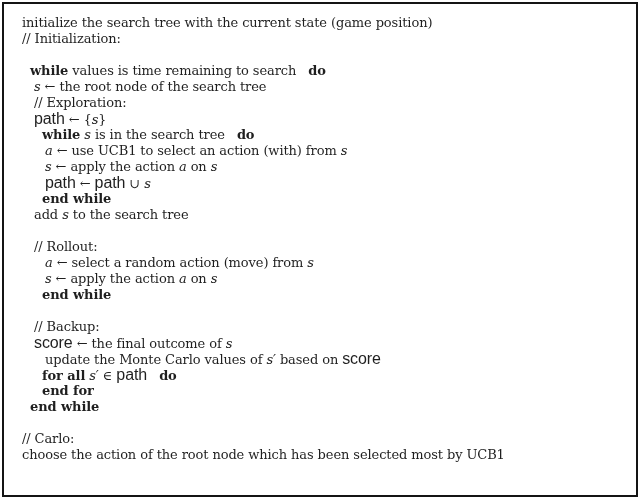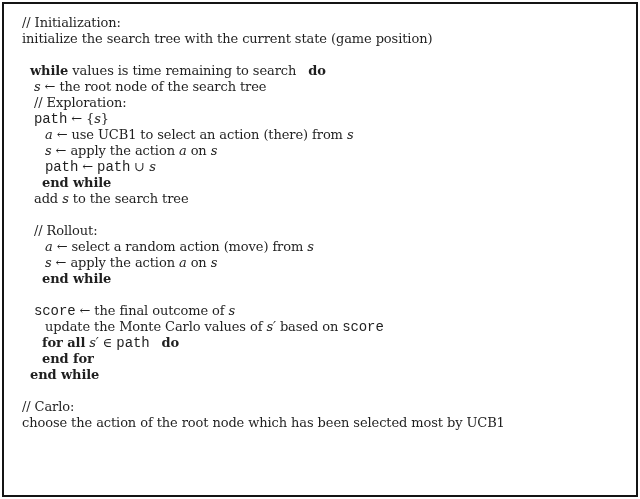--- a/index.html
+++ b/index.html
@@ -34,48 +34,50 @@
     white-space: pre;
     height: 16px;
   }
   .indent-0 { padding-left: 0; }
   .indent-1 { padding-left: 12px; }
   .indent-2 { padding-left: 23px; }
   .seg-n { font-style: normal; font-weight: normal; }
   .seg-b { font-weight: bold; margin-left: 8px; }
   .seg-i { font-style: italic; }
   .seg-m {
-    font-family: Liberation Mono, monospace;
-    font-size: 14px;
+    font-family: Liberation Sans, sans-serif;
+    font-size: 16px;
   }
 </style>
 </head>
 <body>
 
 <div class="page">
   <div class="frame">
     <div class="code">
+        <div class="line indent-0"><span class="seg-n">initialize the search tree with the current state (game position)</span></div>
         <div class="line indent-0"><span class="seg-n">// Initialization:</span></div>
-        <div class="line indent-0"><span class="seg-n">initialize the search tree with the current state (game position)</span></div>
         <div class="line indent-0"></div>
         <div class="line indent-0"><span class="seg-b">while</span><span class="seg-n"> values is time remaining to search </span><span class="seg-b">do</span></div>
         <div class="line indent-1"><span class="seg-i">s</span><span class="seg-n"> ← the root node of the search tree</span></div>
         <div class="line indent-1"><span class="seg-n">// Exploration:</span></div>
         <div class="line indent-1"><span class="seg-m">path</span><span class="seg-n"> ← {</span><span class="seg-i">s</span><span class="seg-n">}</span></div>
-        <div class="line indent-2"><span class="seg-i">a</span><span class="seg-n"> ← use UCB1 to select an action (there) from </span><span class="seg-i">s</span></div>
+        <div class="line indent-1"><span class="seg-b">while</span><span class="seg-n"> </span><span class="seg-i">s</span><span class="seg-n"> is in the search tree </span><span class="seg-b">do</span></div>
+        <div class="line indent-2"><span class="seg-i">a</span><span class="seg-n"> ← use UCB1 to select an action (with) from </span><span class="seg-i">s</span></div>
         <div class="line indent-2"><span class="seg-i">s</span><span class="seg-n"> ← apply the action </span><span class="seg-i">a</span><span class="seg-n"> on </span><span class="seg-i">s</span></div>
         <div class="line indent-2"><span class="seg-m">path</span><span class="seg-n"> ← </span><span class="seg-m">path</span><span class="seg-n"> ∪ </span><span class="seg-i">s</span></div>
         <div class="line indent-1"><span class="seg-b">end while</span></div>
         <div class="line indent-1"><span class="seg-n">add </span><span class="seg-i">s</span><span class="seg-n"> to the search tree</span></div>
         <div class="line indent-0"></div>
         <div class="line indent-1"><span class="seg-n">// Rollout:</span></div>
         <div class="line indent-2"><span class="seg-i">a</span><span class="seg-n"> ← select a random action (move) from </span><span class="seg-i">s</span></div>
         <div class="line indent-2"><span class="seg-i">s</span><span class="seg-n"> ← apply the action </span><span class="seg-i">a</span><span class="seg-n"> on </span><span class="seg-i">s</span></div>
         <div class="line indent-1"><span class="seg-b">end while</span></div>
         <div class="line indent-0"></div>
+        <div class="line indent-1"><span class="seg-n">// Backup:</span></div>
         <div class="line indent-1"><span class="seg-m">score</span><span class="seg-n"> ← the final outcome of </span><span class="seg-i">s</span></div>
         <div class="line indent-2"><span class="seg-n">update the Monte Carlo values of </span><span class="seg-i">s′</span><span class="seg-n"> based on </span><span class="seg-m">score</span></div>
         <div class="line indent-1"><span class="seg-b">for all</span><span class="seg-n"> </span><span class="seg-i">s′</span><span class="seg-n"> ∈ </span><span class="seg-m">path</span><span class="seg-n"> </span><span class="seg-b">do</span></div>
         <div class="line indent-1"><span class="seg-b">end for</span></div>
         <div class="line indent-0"><span class="seg-b">end while</span></div>
         <div class="line indent-0"></div>
         <div class="line indent-0"><span class="seg-n">// Carlo:</span></div>
         <div class="line indent-0"><span class="seg-n">choose the action of the root node which has been selected most by UCB1</span></div>
       </div>
   </div>

